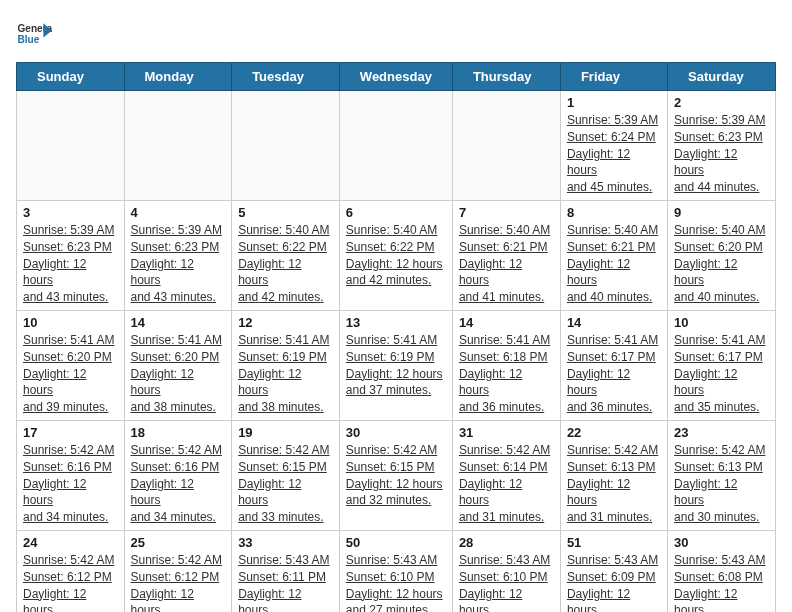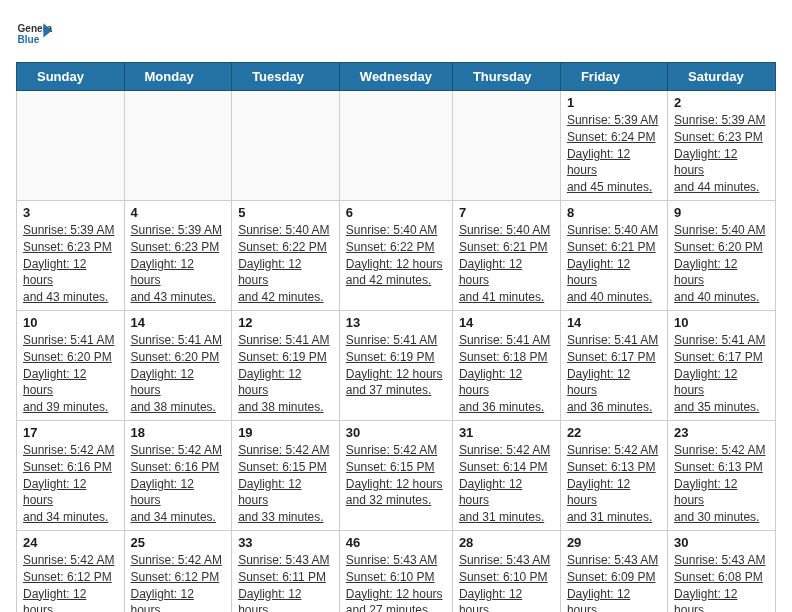--- a/index.html
+++ b/index.html
@@ -298,35 +298,35 @@
 and 29 minutes.</div>
         </td>
         <td>
           <span class="day-number">33</span>
           <div class="day-info" style="white-space: pre-line;">Sunrise: 5:43 AM
 Sunset: 6:11 PM
 Daylight: 12 hours
 and 28 minutes.</div>
         </td>
         <td>
-          <span class="day-number">46</span>
+          <span class="day-number">50</span>
           <div class="day-info" style="white-space: pre-line;">Sunrise: 5:43 AM
 Sunset: 6:10 PM
 Daylight: 12 hours
 and 27 minutes.</div>
         </td>
         <td>
           <span class="day-number">28</span>
           <div class="day-info" style="white-space: pre-line;">Sunrise: 5:43 AM
 Sunset: 6:10 PM
 Daylight: 12 hours
 and 26 minutes.</div>
         </td>
         <td>
-          <span class="day-number">29</span>
+          <span class="day-number">51</span>
           <div class="day-info" style="white-space: pre-line;">Sunrise: 5:43 AM
 Sunset: 6:09 PM
 Daylight: 12 hours
 and 26 minutes.</div>
         </td>
         <td>
           <span class="day-number">30</span>
           <div class="day-info" style="white-space: pre-line;">Sunrise: 5:43 AM
 Sunset: 6:08 PM
 Daylight: 12 hours

